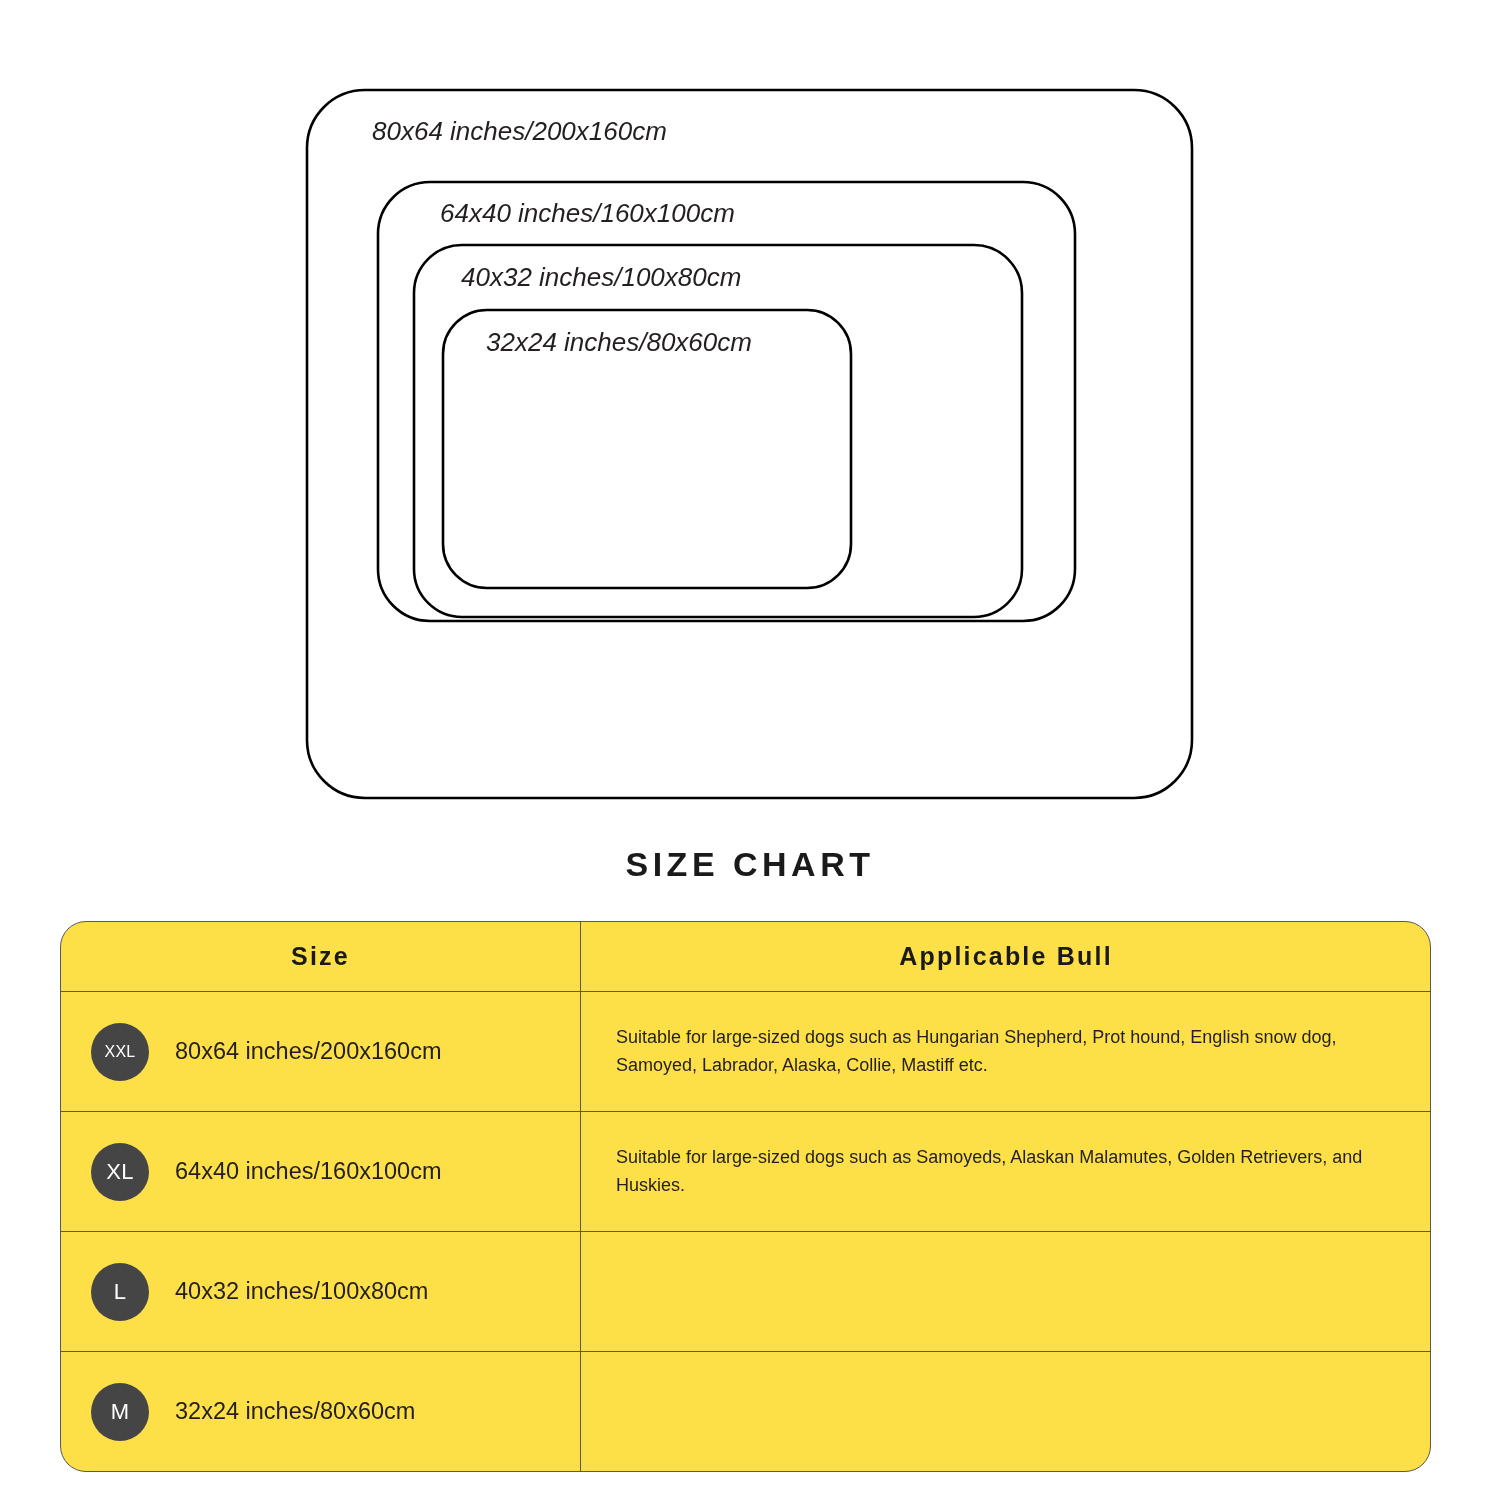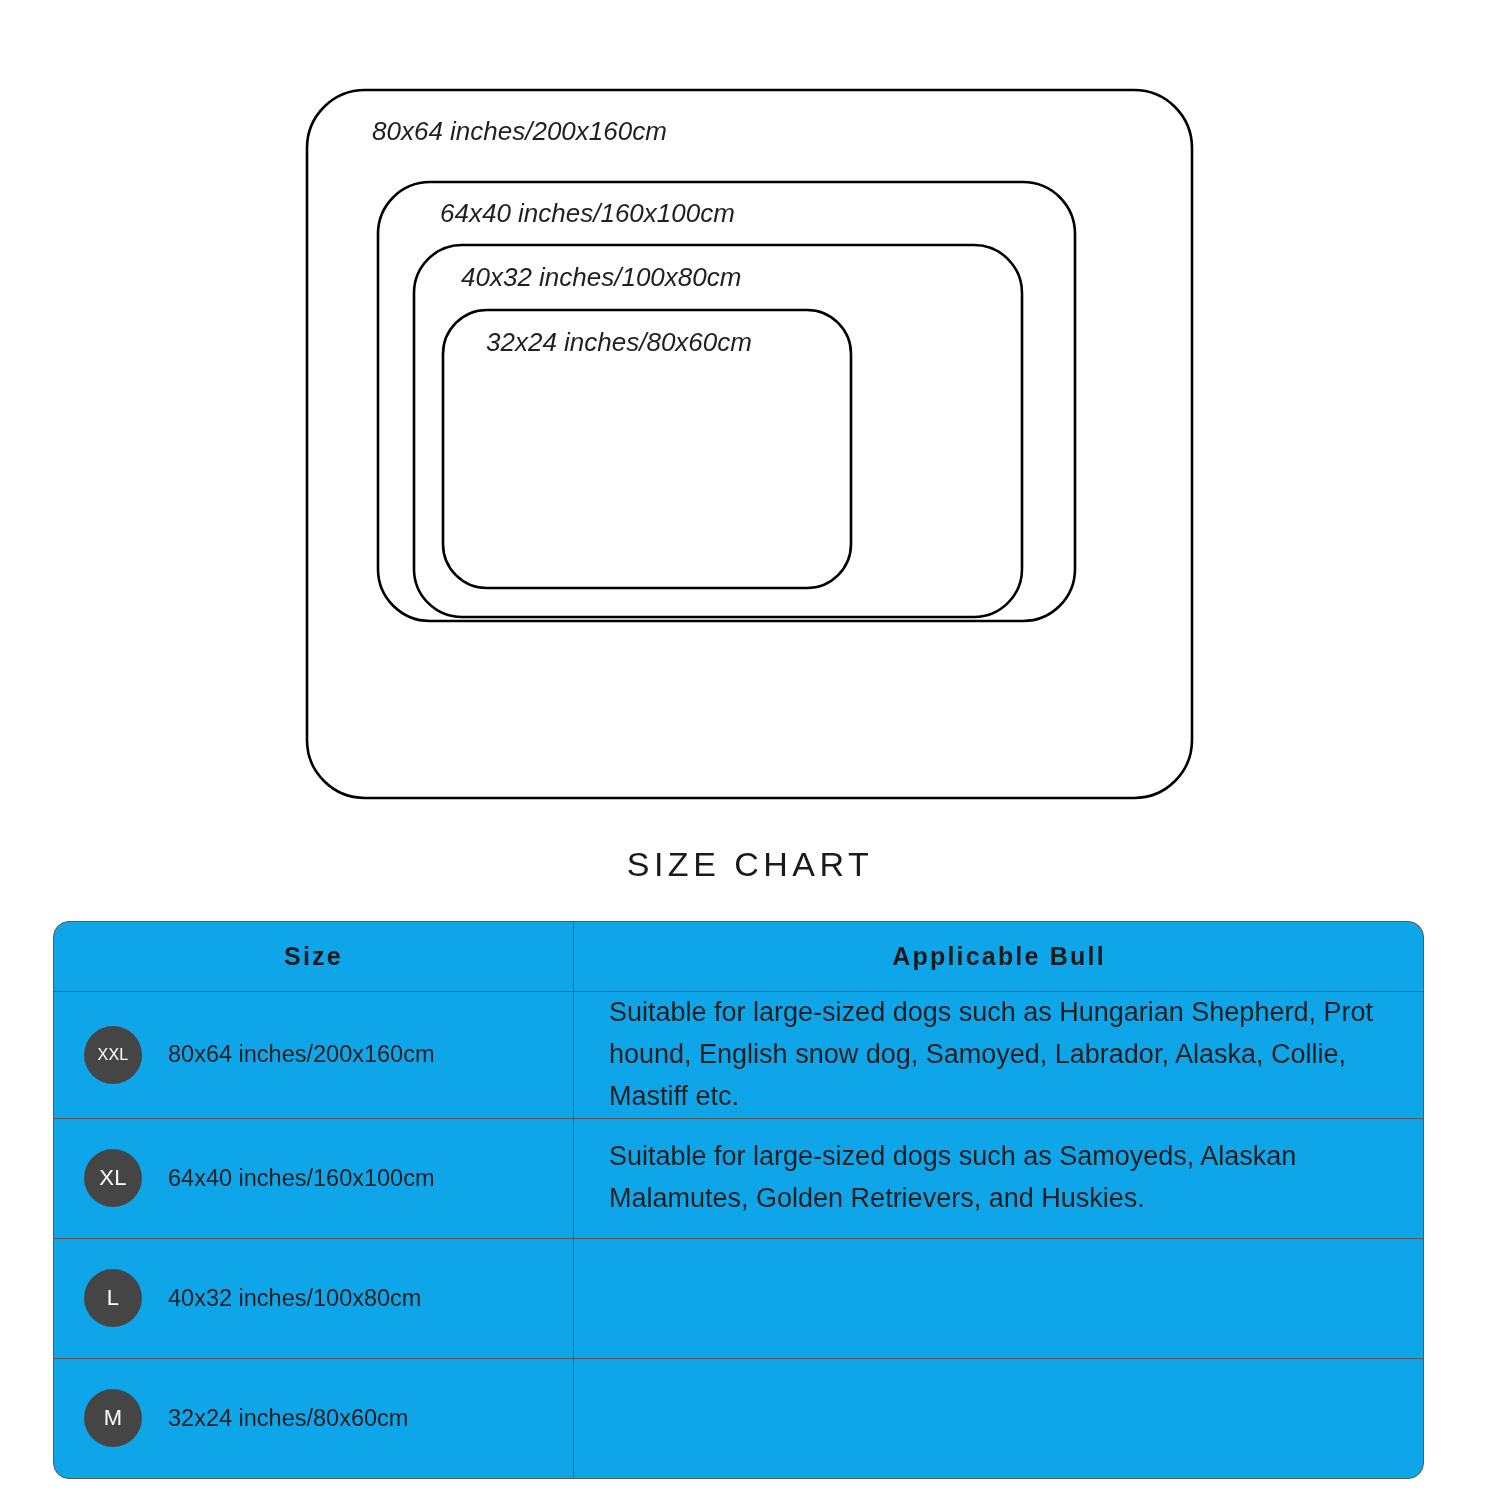--- a/index.html
+++ b/index.html
@@ -42,35 +42,35 @@
   }
 
   
   #size-chart-title {
     position: absolute;
     left: 0;
     top: 845;
     width: 1500px;
     text-align: center;
     font-size: 34px;
-    font-weight: normal;
+    font-weight: bold;
     letter-spacing: 4.5px;
     color: #1a1a1a;
   }
 
   
   #size-table {
     position: absolute;
-    left: 53px;
+    left: 60px;
     top: 921px;
     width: 1371px;
     border: 1.6px solid #58595b;
-    border-radius: 16px;
+    border-radius: 26px;
     box-sizing: border-box;
-    background: #0ea5e9;
+    background: #fde047;
   }
   .table-row {
     display: flex;
     align-items: stretch;
     border-bottom: 1.6px solid #58595b;
   }
   .table-row:last-child {
     border-bottom: none;
   }
   .col-size {
@@ -129,21 +129,21 @@
   .size-badge.badge-l   { font-size: 22px; }
   .size-badge.badge-m   { font-size: 22px; }
 
   .size-dimension {
     margin-left: 26px;
     font-size: 23.5px;
     color: #231f20;
     white-space: nowrap;
   }
   .type-desc {
-    font-size: 27px;
+    font-size: 18px;
     line-height: 1.55;
     color: #231f20;
   }
 </style>
 </head>
 <body>
 
 <div id="diagram-area">
   <svg id="nested-rects-svg" width="1500" height="830" viewBox="0 0 1500 830">
 

